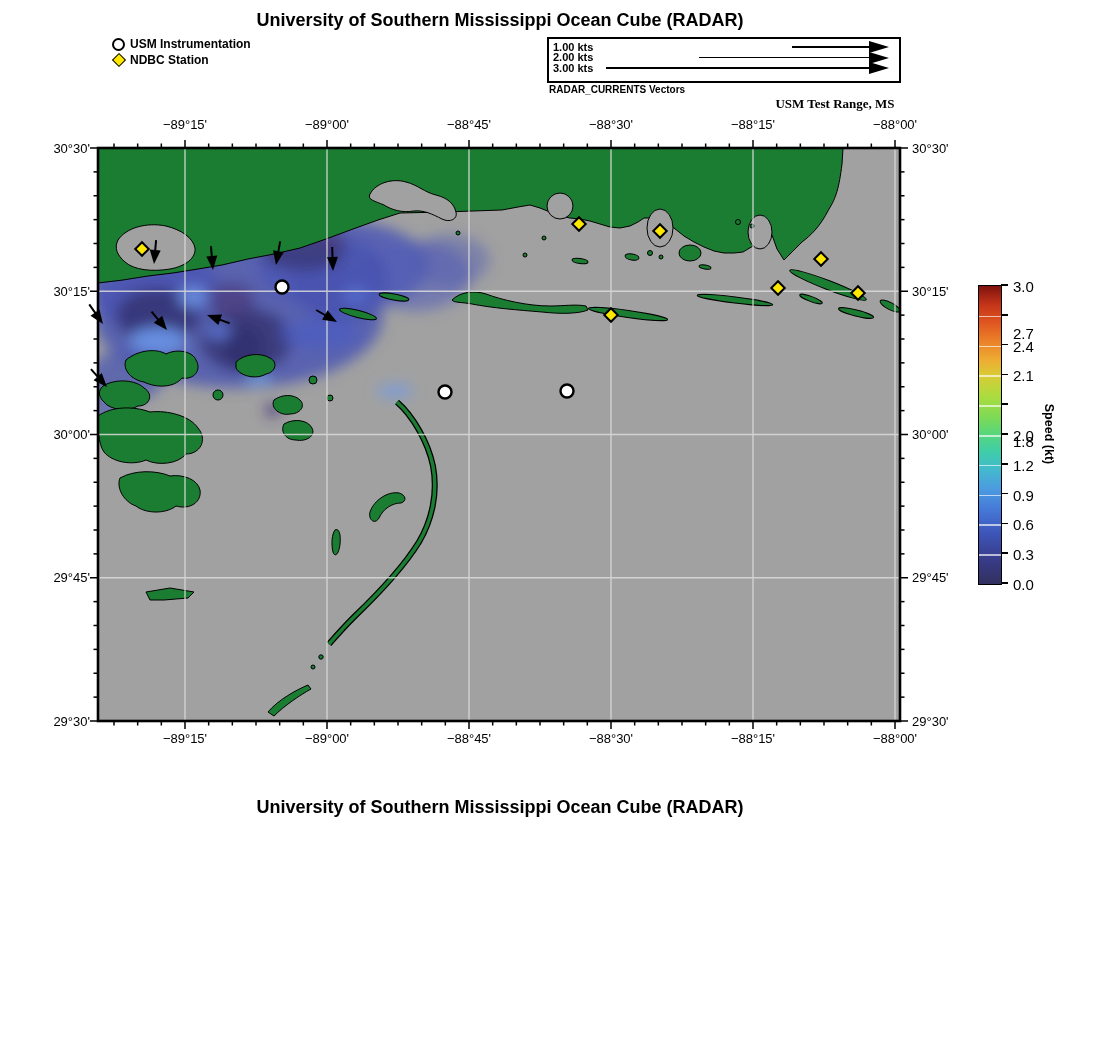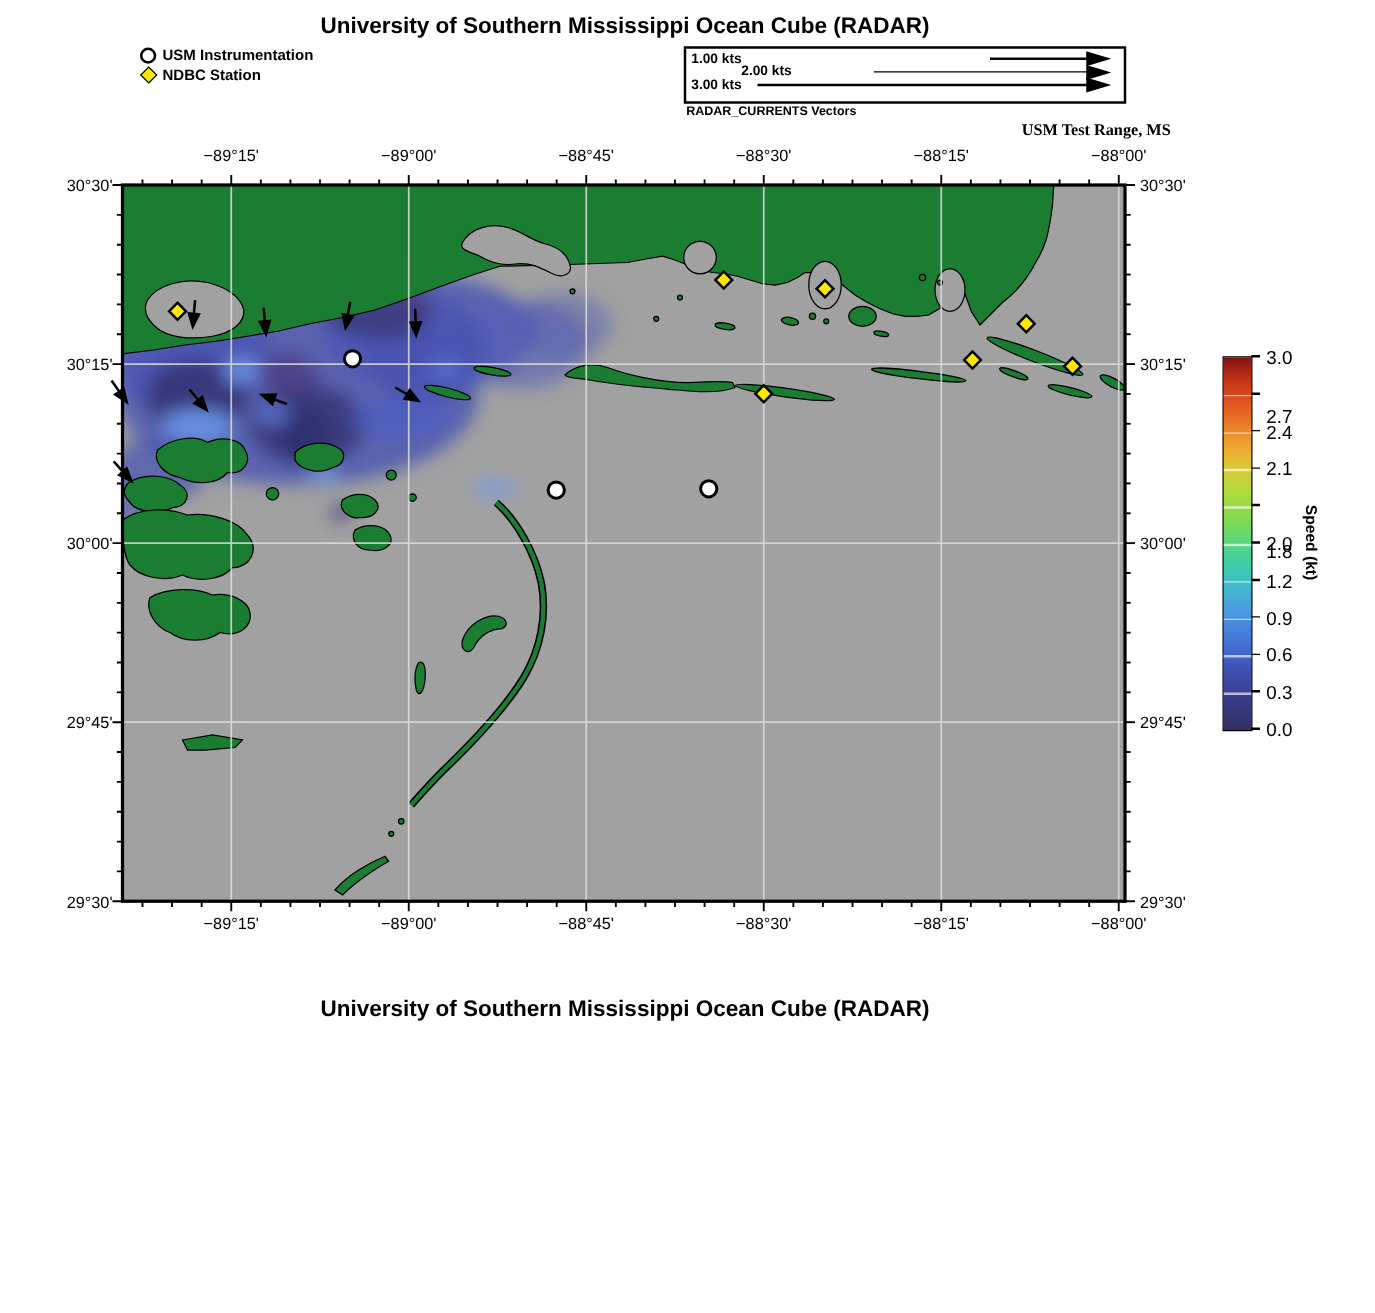--- a/index.html
+++ b/index.html
@@ -4,21 +4,21 @@
 <style>
   html,body{margin:0;padding:0;background:#fff;}
   .page{position:relative;width:1100px;height:1050px;background:#ffffff;
         font-family:"Liberation Sans",sans-serif;color:#000;overflow:hidden;}
   .abs{position:absolute;}
   .title{left:100px;width:800px;text-align:center;font-size:18px;font-weight:bold;}
   .top-title{top:10px;}
   .bottom-title{top:797px;}
   .subtitle{left:200px;width:600px;top:99px;text-align:center;
             font-family:"Liberation Serif",serif;font-size:16px;font-weight:bold;}
-  .range-label{left:797px;width:160px;top:96px;text-align:center;
+  .range-label{left:755px;width:160px;top:96px;text-align:center;
                font-family:"Liberation Serif",serif;font-size:13px;font-weight:bold;}
   .legend-label{font-size:12px;font-weight:bold;}
   .legend-circle{left:112px;top:38px;width:9px;height:9px;border:2.2px solid #000;
                  border-radius:50%;background:#fff;}
   .legend-diamond{left:114px;top:55px;width:8px;height:8px;border:1.8px solid #000;
                   background:#ffe800;transform:rotate(45deg);}
   .scale-box{left:547px;top:37px;width:350px;height:42px;border:2.5px solid #000;background:#fff;}
   .scale-row-label{position:absolute;left:4px;font-size:11px;font-weight:bold;line-height:11px;}
   .scale-line{position:absolute;height:1.7px;background:#000;}
   .scale-head{position:absolute;width:0;height:0;border-left:20px solid #000;
@@ -41,21 +41,21 @@
 
   <div class="abs legend-circle"></div>
   <div class="abs legend-label" style="left:130px;top:37px;">USM Instrumentation</div>
   <div class="abs legend-diamond"></div>
   <div class="abs legend-label" style="left:130px;top:53px;">NDBC Station</div>
 
   <div class="abs scale-box" id="scale-box">
       <div class="scale-row-label" style="top:2.5px;">1.00 kts</div>
       <div class="scale-line" style="top:7.15px;left:243px;width:78px;"></div>
       <div class="scale-head" style="top:2px;"></div>
-      <div class="scale-row-label" style="top:13px;margin-left:40px;">2.00 kts</div>
+      <div class="scale-row-label" style="top:13px;">2.00 kts</div>
       <div class="scale-line" style="top:17.65px;left:150px;width:171px;"></div>
       <div class="scale-head" style="top:12.5px;"></div>
       <div class="scale-row-label" style="top:23.5px;">3.00 kts</div>
       <div class="scale-line" style="top:28.15px;left:57px;width:264px;"></div>
       <div class="scale-head" style="top:23px;"></div>
     </div>
   <div class="abs scale-caption">RADAR_CURRENTS Vectors</div>
 
   <div class="abs range-label">USM Test Range, MS</div>
 

